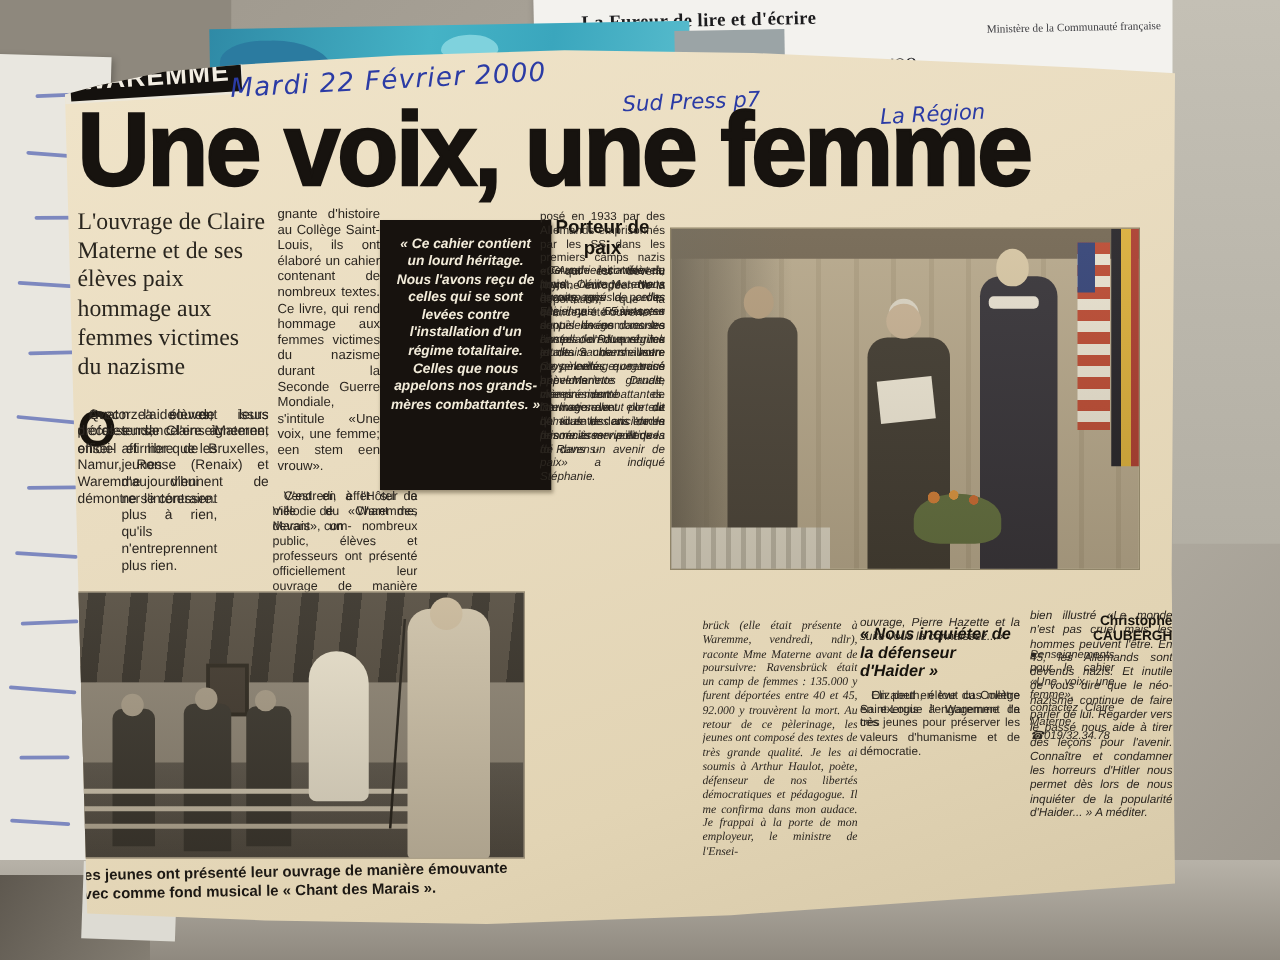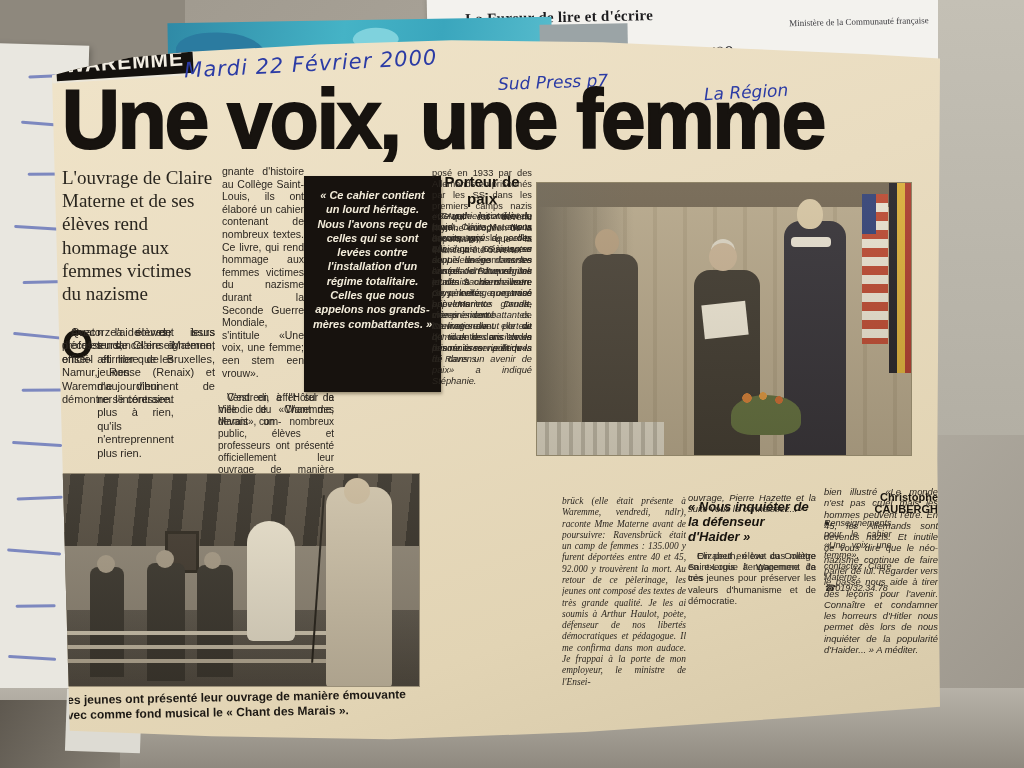--- a/index.html
+++ b/index.html
@@ -169,21 +169,21 @@
 
   <div class="clipping">
 
     <div class="waremme">WAREMME</div>
     <div class="hw hw-date">Mardi 22 Février 2000</div>
     <div class="hw hw-source">Sud Press p7</div>
     <div class="hw hw-section">La Région</div>
 
     <div class="headline">Une voix, une femme</div>
 
-    <div class="standfirst">L'ouvrage de Claire Materne et de ses élèves rend hommage aux femmes victimes du nazisme</div>
+    <div class="standfirst">L'ouvrage de Claire Materne et de ses élèves paix hommage aux femmes victimes du nazisme</div>
 
     <div class="newscol col1">
       <p>
           <span class="dropcap">O</span>
           <span>n a souvent tendance à affirmer que les jeunes d'aujourd'hui ne s'intéressent plus à rien, qu'ils n'entreprennent plus rien.</span>
         </p>
       <p class="ind">Quatorze élèves, issus d'écoles de l'enseignement officiel et libre de Bruxelles, Namur, Ronse (Renaix) et Waremme viennent de démontrer le contraire.</p>
       <p class="ind">Avec l'aide de leurs professeurs, Claire Materne, ensei-</p>
     </div>
 

